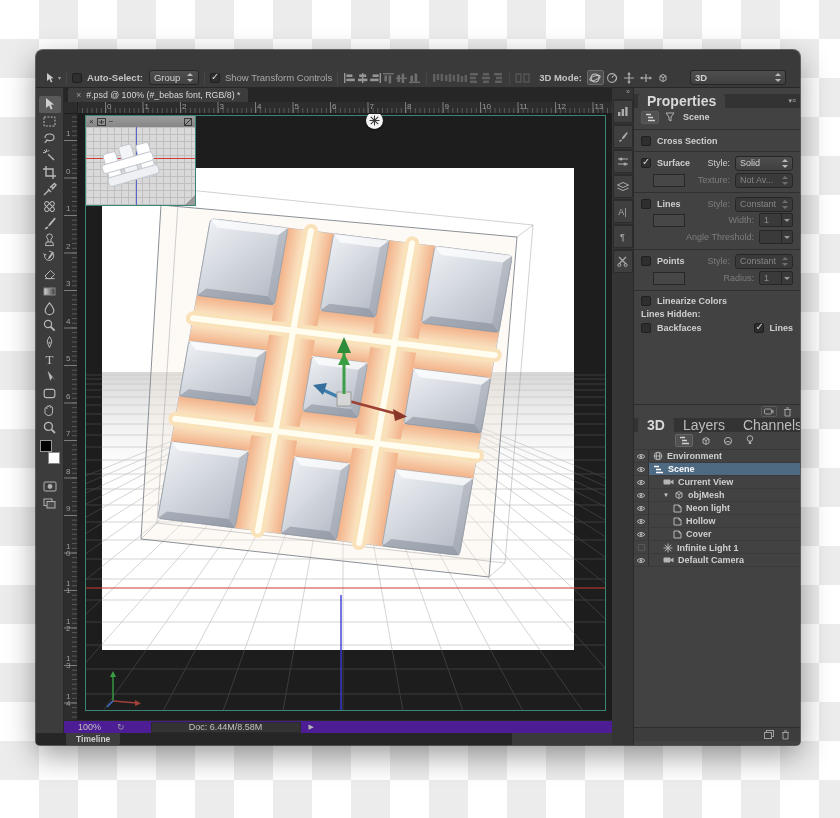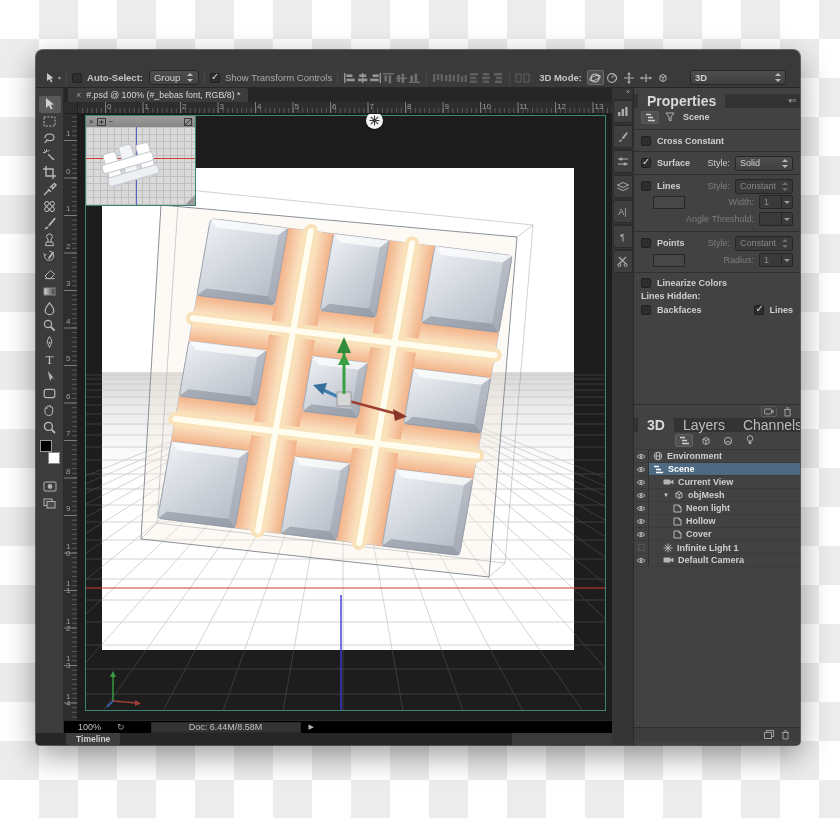--- a/index.html
+++ b/index.html
@@ -78,21 +78,21 @@
   .secview .hd .sp{flex:1;}
   .secview .bd{position:relative;height:78px;background:#d9d9d9;overflow:hidden;
     background-image:linear-gradient(#bfbfbf 0 1px,transparent 1px),linear-gradient(90deg,#bfbfbf 0 1px,transparent 1px);
     background-size:7px 7px;}
   .secview .redl{position:absolute;left:0;right:0;top:31px;height:1px;background:#d23a32;}
   .secview .bluel{position:absolute;top:0;bottom:0;left:50px;width:1px;background:#5a63c8;}
   .secview .fold{position:absolute;right:0;bottom:0;width:0;height:0;border-left:10px solid transparent;border-bottom:10px solid #9a9a9a;}
   .widget3d{position:absolute;left:288px;top:-2px;width:17px;height:17px;border-radius:50%;background:#f4f4f4;
     box-shadow:0 1px 2px rgba(0,0,0,.5);display:flex;align-items:center;justify-content:center;}
   
-  .statusbar{position:absolute;left:28px;top:670px;width:548px;height:13px;background:#000000;border-top:1px solid #2a2a2a;
+  .statusbar{position:absolute;left:28px;top:670px;width:548px;height:13px;background:#4c1d95;border-top:1px solid #2a2a2a;
     display:flex;align-items:center;font-size:9px;color:#c2c2c2;}
   .statusbar .zoomtxt{margin-left:14px;}
   .statusbar .refr{margin-left:16px;color:#9a9a9a;font-size:9px;}
   .statusbar .docbox{margin-left:26px;width:150px;height:11px;background:#333;border:1px solid #2a2a2a;
     display:flex;align-items:center;justify-content:center;}
   .statusbar .arr{margin-left:8px;font-size:7px;color:#b5b5b5;}
   .tstrip{position:absolute;left:0;top:683px;width:476px;height:12px;background:#262626;}
   .ttab{position:absolute;left:30px;top:0;height:12px;background:#3d3d3d;border-radius:0 0 2px 2px;
     display:flex;align-items:center;padding:0 10px;font-size:8.5px;font-weight:bold;color:#cfcfcf;}
   
@@ -696,29 +696,37 @@
           <span class="ico" style="margin-left:6px">
             <svg width="10" height="10" viewBox="0 0 10 10">
                 <path d="M1 1 H9 L6 5 V9 L4 8 V5 Z" fill="none" stroke="#b0b0b0"></path>
               </svg>
           </span>
           <span class="lbl" style="margin-left:8px">Scene</span>
         </div>
         <div class="pdiv"></div>
         <div class="prow" style="height:15px">
           <span class="cb"></span>
-          <span class="lbl" style="margin-left:6px">Cross Constant</span>
+          <span class="lbl" style="margin-left:6px">Cross Section</span>
         </div>
         <div class="pdiv"></div>
         <div class="prow" style="height:16px">
           <span class="cb on"></span>
           <span class="lbl" style="margin-left:6px">Surface</span>
           <span class="rlabel">Style:</span>
           <span class="select" style="margin-left:5px;width:58px">
             <span>Solid</span>
+            <span class="stepper" style="margin-left:auto"></span>
+          </span>
+        </div>
+        <div class="prow" style="height:18px">
+          <span class="swatch"></span>
+          <span class="rlabel dis">Texture:</span>
+          <span class="select dim" style="margin-left:5px;width:58px">
+            <span>Not Av...</span>
             <span class="stepper" style="margin-left:auto"></span>
           </span>
         </div>
         <div class="pdiv"></div>
         <div class="prow" style="height:16px">
           <span class="cb"></span>
           <span class="lbl" style="margin-left:6px">Lines</span>
           <span class="rlabel dis">Style:</span>
           <span class="select dim" style="margin-left:5px;width:58px">
             <span>Constant</span>

